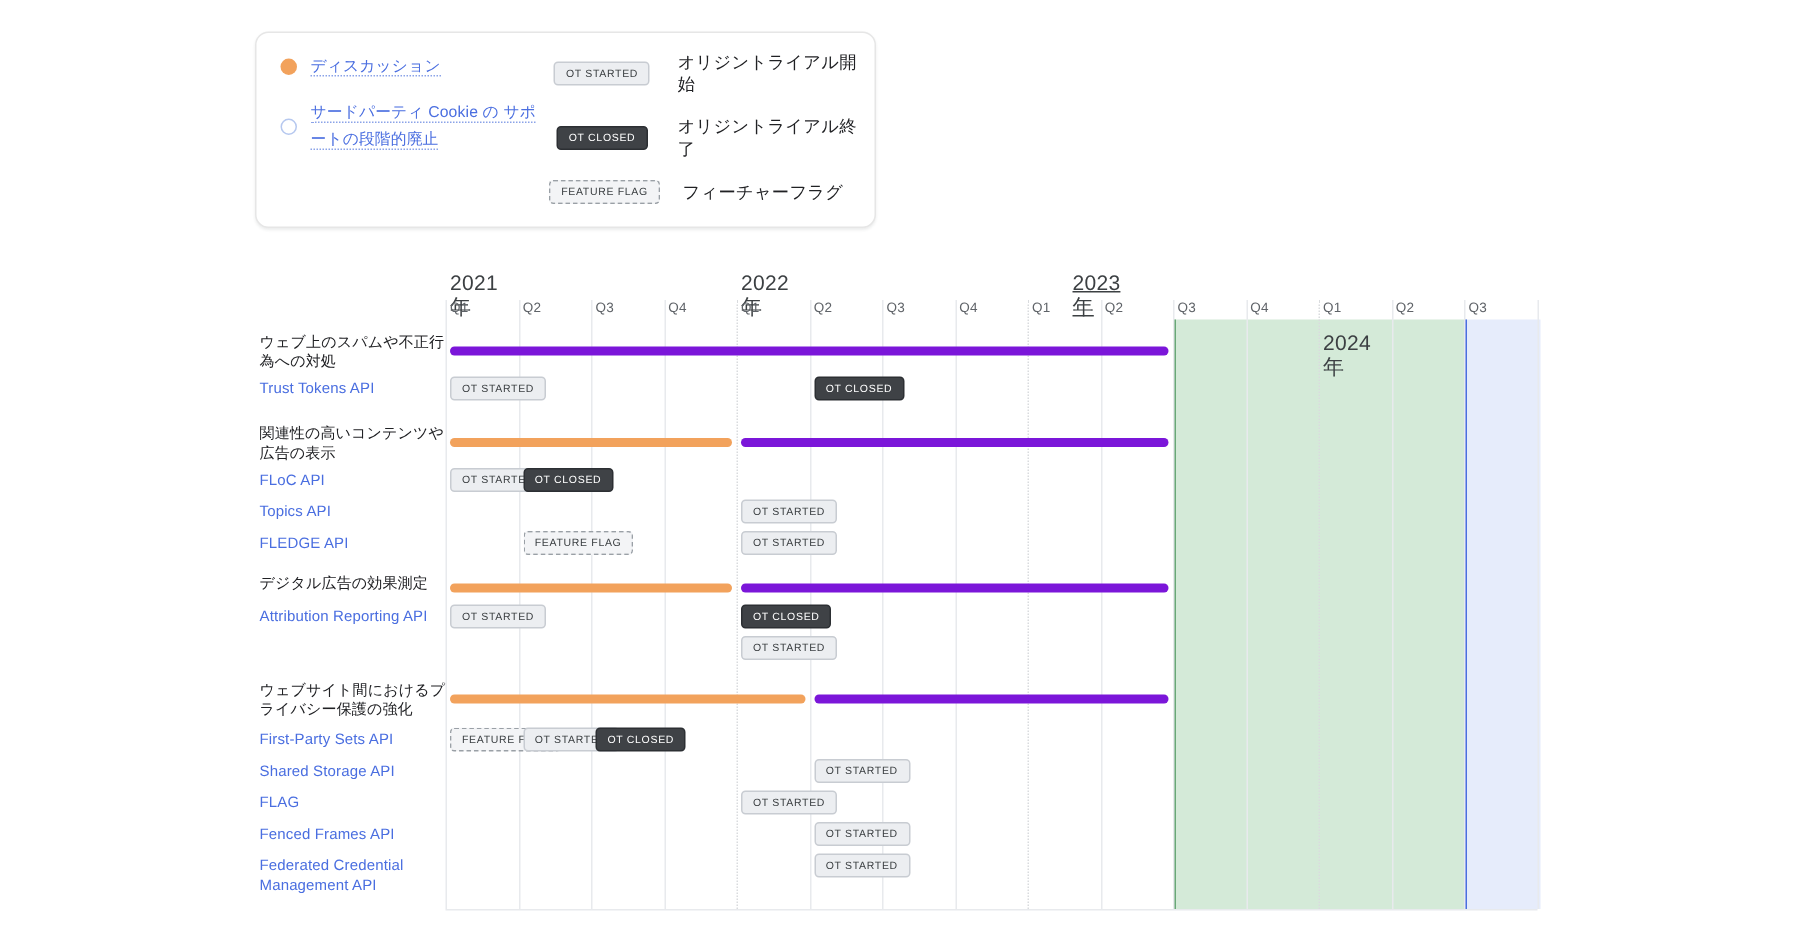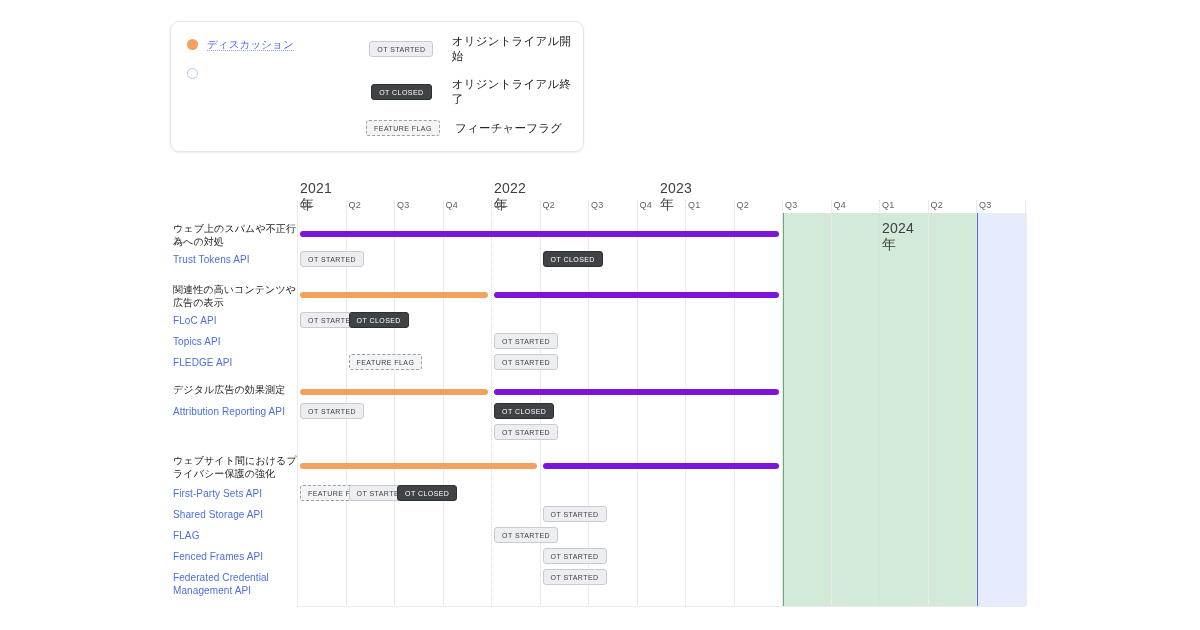--- a/index.html
+++ b/index.html
@@ -78,20 +78,21 @@
 <body>
 
 <div class="legend-card">
   <div class="legend-col-left">
     <div class="leg-row">
       <span class="leg-dot orange"></span>
       <span class="leg-text-wrap"><span class="leg-text">ディスカッション</span></span>
     </div>
     <div class="leg-row">
       <span class="leg-dot blue"></span>
+      <span class="leg-text-wrap"><span class="leg-text">サードパーティ Cookie の サポートの段階的廃止</span></span>
     </div>
   </div>
 
   <div class="legend-col-right">
     <div class="leg-row2">
       <span class="leg-badge-box">
           <span class="badge started">OT STARTED</span>
         </span>
       <span class="leg-badge-label">オリジントライアル開始</span>
     </div>
@@ -124,21 +125,21 @@
     <div class="q-lab" style="left: 445.5px; top: 200px;">Q4</div>
     <div class="year-lab" style="left: 494px; top: 180px;">2022 年</div>
     <div class="vline year" style="left: 491px; top: 200px; height: 406px;"></div>
     <div class="q-lab" style="left: 494px; top: 200px;">Q1</div>
     <div class="vline" style="left: 539.5px; top: 200px; height: 406px;"></div>
     <div class="q-lab" style="left: 542.5px; top: 200px;">Q2</div>
     <div class="vline" style="left: 588px; top: 200px; height: 406px;"></div>
     <div class="q-lab" style="left: 591px; top: 200px;">Q3</div>
     <div class="vline" style="left: 636.5px; top: 200px; height: 406px;"></div>
     <div class="q-lab" style="left: 639.5px; top: 200px;">Q4</div>
-    <div class="year-lab" style="left: 660px; top: 180px;">2023 年</div>
+    <div class="year-lab" style="left: 715px; top: 180px; text-decoration: underline;">2023 年</div>
     <div class="vline year" style="left: 685px; top: 200px; height: 406px;"></div>
     <div class="q-lab" style="left: 688px; top: 200px;">Q1</div>
     <div class="vline" style="left: 733.5px; top: 200px; height: 406px;"></div>
     <div class="q-lab" style="left: 736.5px; top: 200px;">Q2</div>
     <div class="vline" style="left: 782px; top: 200px; height: 406px;"></div>
     <div class="q-lab" style="left: 785px; top: 200px;">Q3</div>
     <div class="vline" style="left: 830.5px; top: 200px; height: 406px;"></div>
     <div class="q-lab" style="left: 833.5px; top: 200px;">Q4</div>
     <div class="year-lab" style="left: 882px; top: 180px; margin-top: 40px;">2024 年</div>
     <div class="vline year" style="left: 879px; top: 200px; height: 406px;"></div>

